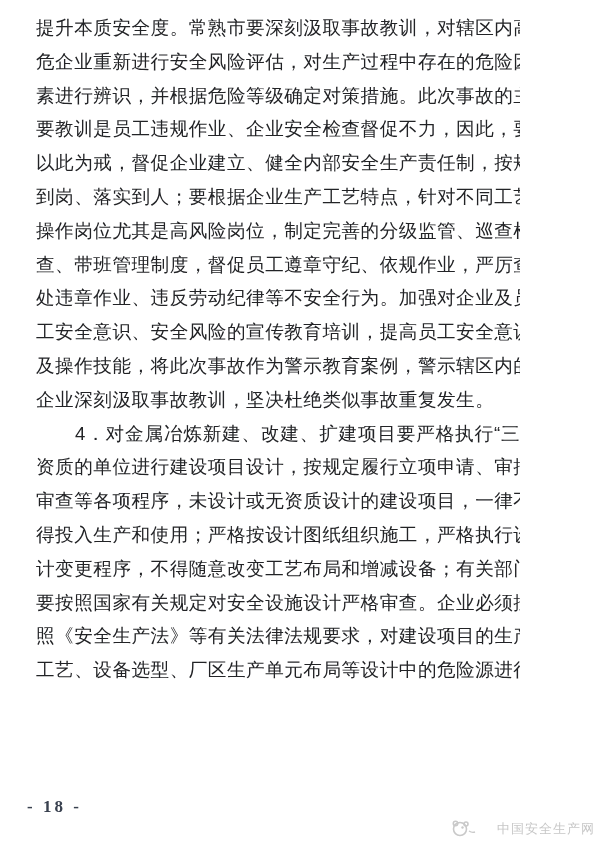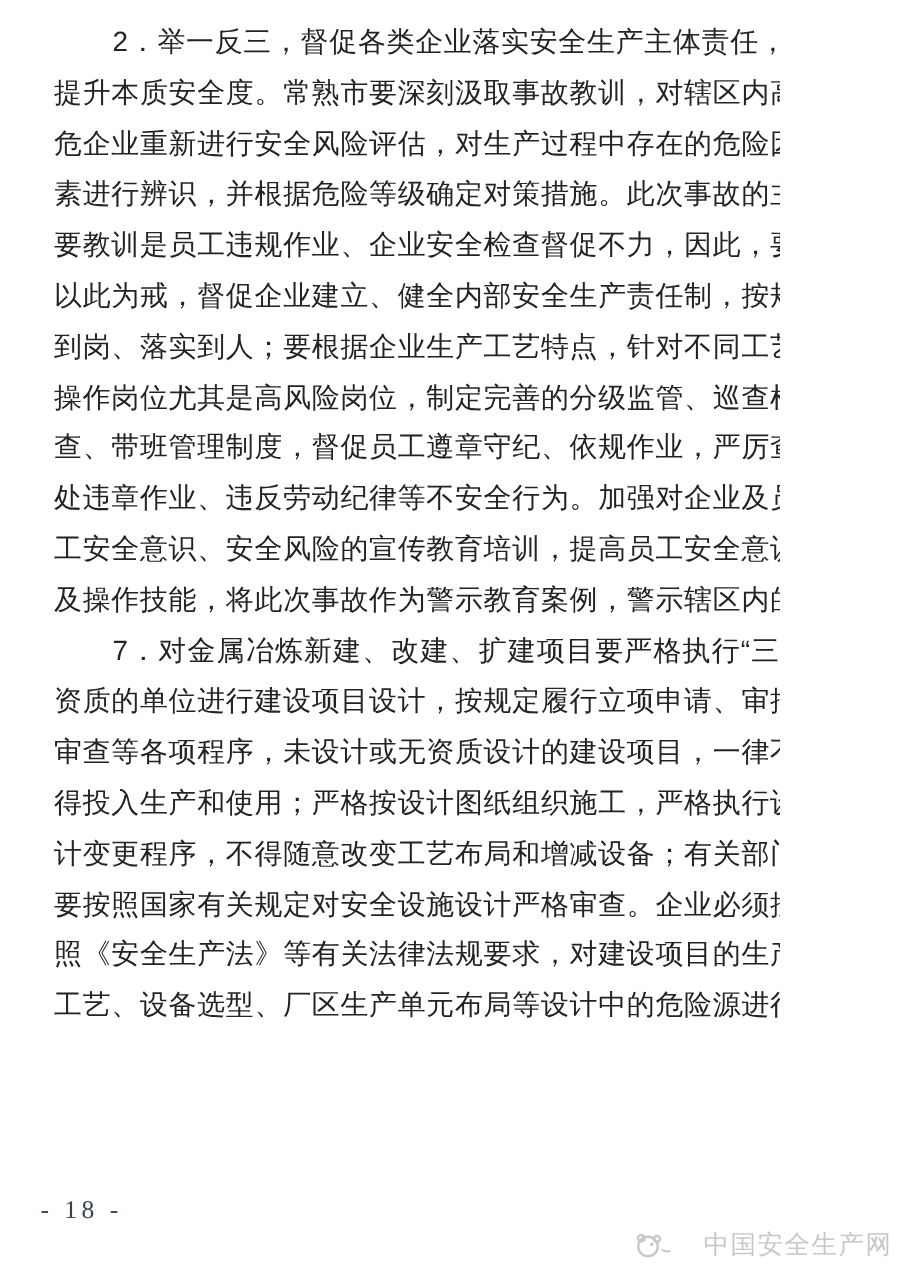--- a/index.html
+++ b/index.html
@@ -40,55 +40,56 @@
     text-align-last: left;
   }
   .page-number {
     position: absolute;
     left: 27px;
     top: 797px;
     font-family: "Liberation Serif", "DejaVu Serif", serif;
     font-size: 17px;
     color: #39414f;
     letter-spacing: 3px;
+    font-weight: bold;
   }
   .watermark {
     position: absolute;
     right: 8px;
     top: 818px;
     display: flex;
-    align-items: center;
+    align-items: flex-end;
     gap: 20px;
     color: #c7c7c7;
-    font-size: 17px;
+    font-size: 13px;
     letter-spacing: 1px;
   }
   .watermark svg {
     display: block;
   }
 </style>
 </head>
 <body>
 
 <div class="page">
 
   <div class="text-block">
-    <div class="line indent">2．举一反三，督促各类企业落实安全生产主体责任，</div>
     <div class="line">提升本质安全度。常熟市要深刻汲取事故教训，对辖区内高</div>
     <div class="line">危企业重新进行安全风险评估，对生产过程中存在的危险因</div>
     <div class="line">素进行辨识，并根据危险等级确定对策措施。此次事故的主</div>
     <div class="line">要教训是员工违规作业、企业安全检查督促不力，因此，要</div>
     <div class="line">以此为戒，督促企业建立、健全内部安全生产责任制，按规</div>
     <div class="line">到岗、落实到人；要根据企业生产工艺特点，针对不同工艺</div>
     <div class="line">操作岗位尤其是高风险岗位，制定完善的分级监管、巡查检</div>
     <div class="line">查、带班管理制度，督促员工遵章守纪、依规作业，严厉查</div>
     <div class="line">处违章作业、违反劳动纪律等不安全行为。加强对企业及员</div>
     <div class="line">工安全意识、安全风险的宣传教育培训，提高员工安全意识</div>
     <div class="line">及操作技能，将此次事故作为警示教育案例，警示辖区内的</div>
-    <div class="line indent">7．对金属冶炼新建、改建、扩建项目要严格执行“三</div>
+    <div class="line endline">企业深刻汲取事故教训，坚决杜绝类似事故重复发生。</div>
+    <div class="line indent">4．对金属冶炼新建、改建、扩建项目要严格执行“三</div>
     <div class="line">资质的单位进行建设项目设计，按规定履行立项申请、审批、</div>
     <div class="line">审查等各项程序，未设计或无资质设计的建设项目，一律不</div>
     <div class="line">得投入生产和使用；严格按设计图纸组织施工，严格执行设</div>
     <div class="line">计变更程序，不得随意改变工艺布局和增减设备；有关部门</div>
     <div class="line">要按照国家有关规定对安全设施设计严格审查。企业必须按</div>
     <div class="line">照《安全生产法》等有关法律法规要求，对建设项目的生产</div>
     <div class="line">工艺、设备选型、厂区生产单元布局等设计中的危险源进行</div>
   </div>
 
   <div class="page-number">- 18 -</div>

